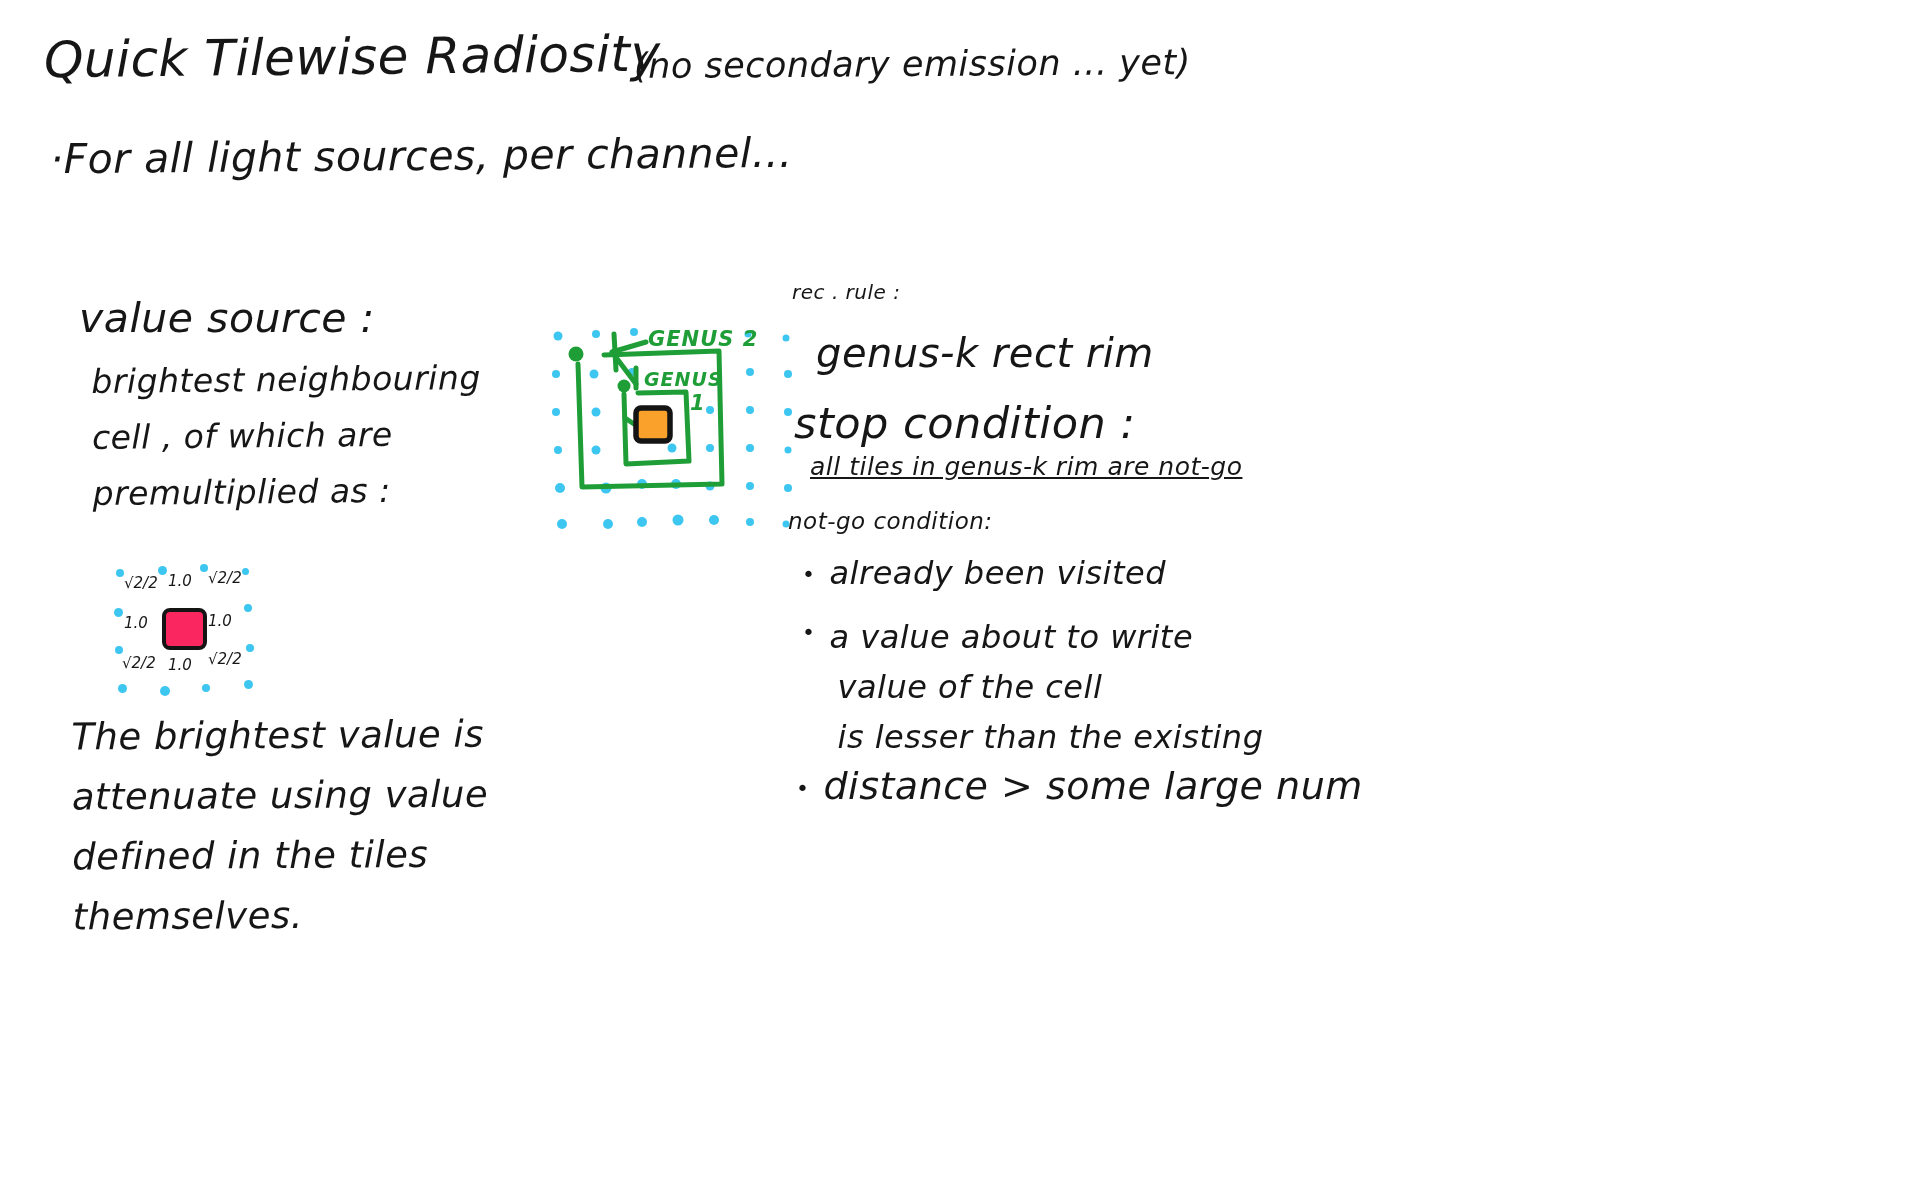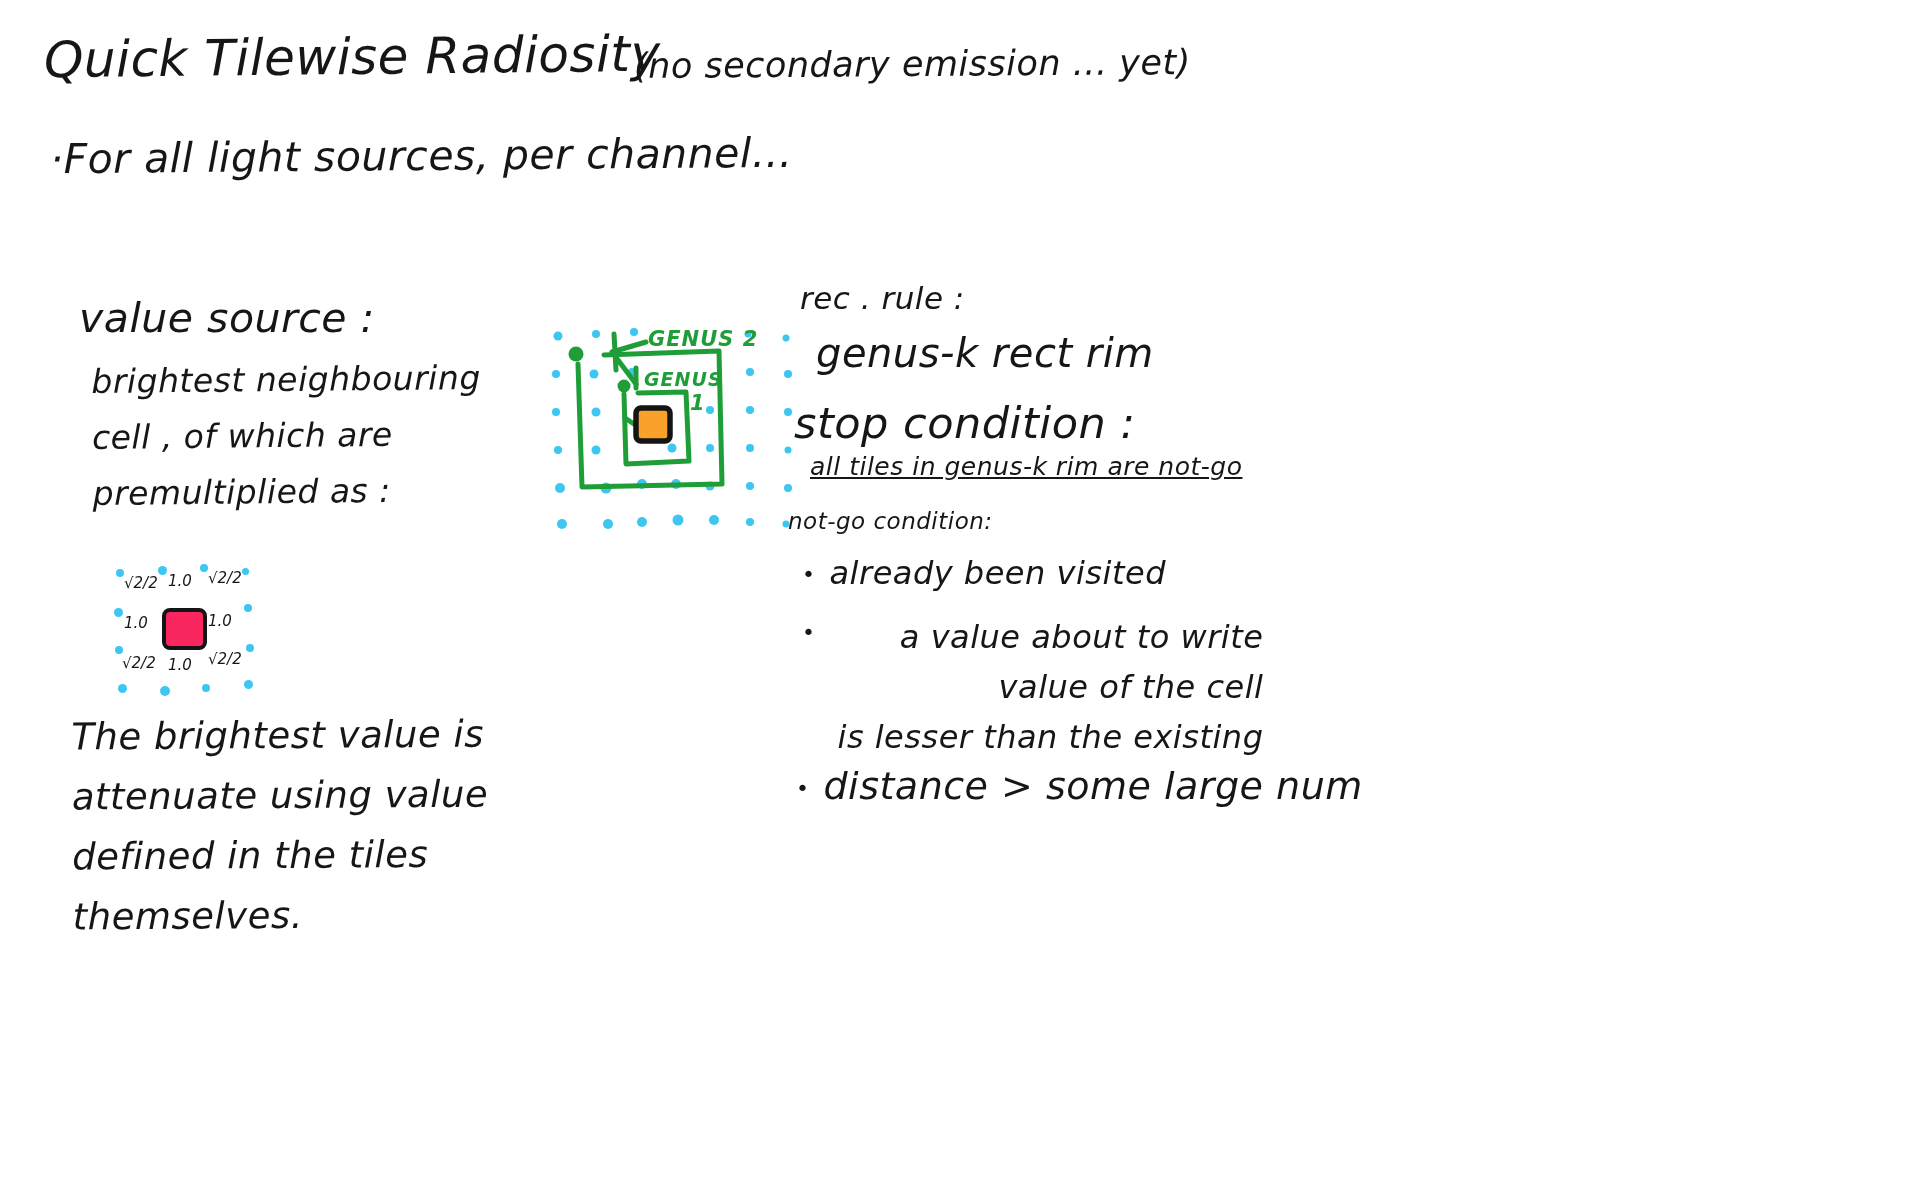--- a/index.html
+++ b/index.html
@@ -29,30 +29,30 @@
   .attn{left:72px;top:706px;font-size:37px;line-height:60px;transform:rotate(-.4deg);}
   .attn div{white-space:nowrap;}
 
   
   .genus-svg{left:546px;top:318px;}
   .genus-svg text{font-family:"DejaVu Sans",sans-serif;font-style:italic;font-weight:bold;fill:#1f9e38;}
 
   
   .rcol{left:788px;top:272px;width:700px;height:560px;}
   .rcol .abs{white-space:nowrap;}
-  .rec-heading{left:12px;top:8px;font-size:31px;}
+  .rec-heading{left:4px;top:8px;font-size:20px;}
   .rec-line{left:28px;top:58px;font-size:40px;}
   .stop-heading{left:6px;top:126px;font-size:43px;}
   .stop-line{left:22px;top:180px;font-size:25px;text-decoration:underline;}
   .notgo-heading{left:0px;top:236px;font-size:23px;}
   .bullet{display:flex;align-items:flex-start;font-size:32px;}
   .bullet .mark{font-size:22px;margin-right:14px;margin-top:8px;}
   .b1{left:14px;top:282px;}
   .b2{left:14px;top:340px;}
-  .b2 .blines{line-height:50px;text-align:right;}
+  .b2 .blines{line-height:50px;}
   .b3{left:8px;top:492px;font-size:38px;}
   .b3 .mark{margin-top:12px;}
 </style>
 </head>
 <body>
 
 <div class="canvas">
 
   <div class="abs hw title-main">Quick Tilewise Radiosity</div>
   <div class="abs hw title-aside">(no secondary emission ... yet)</div>

